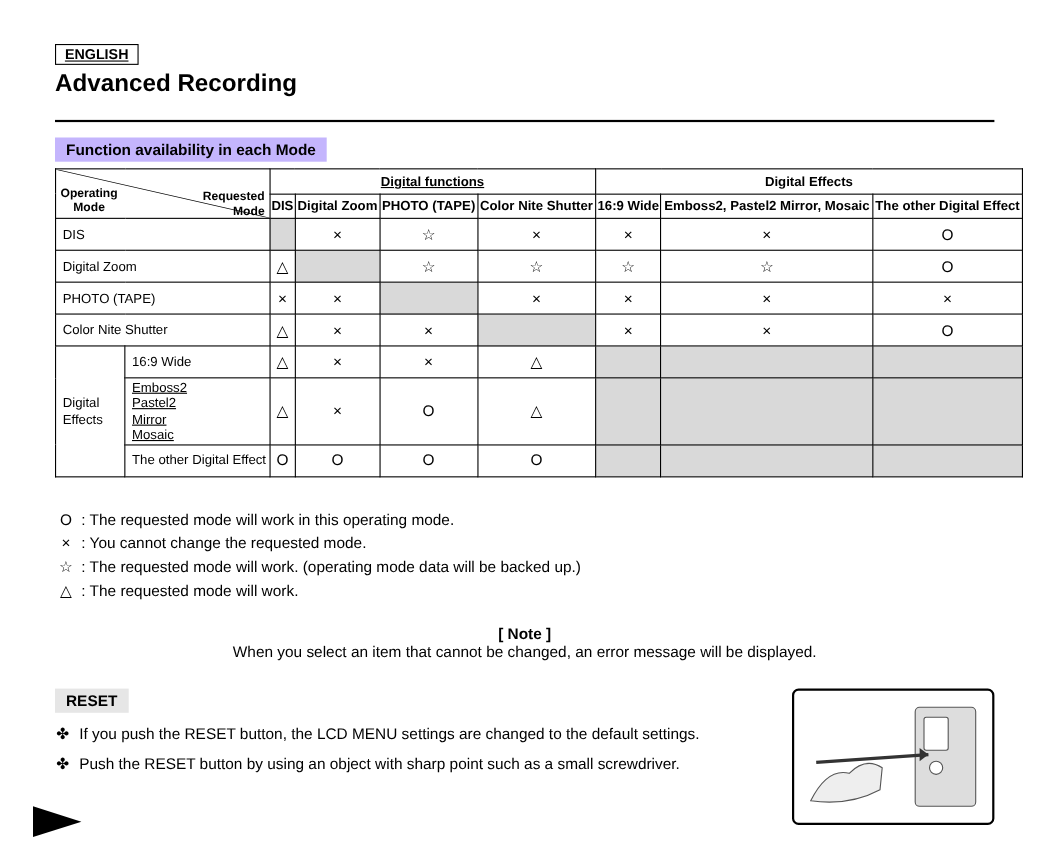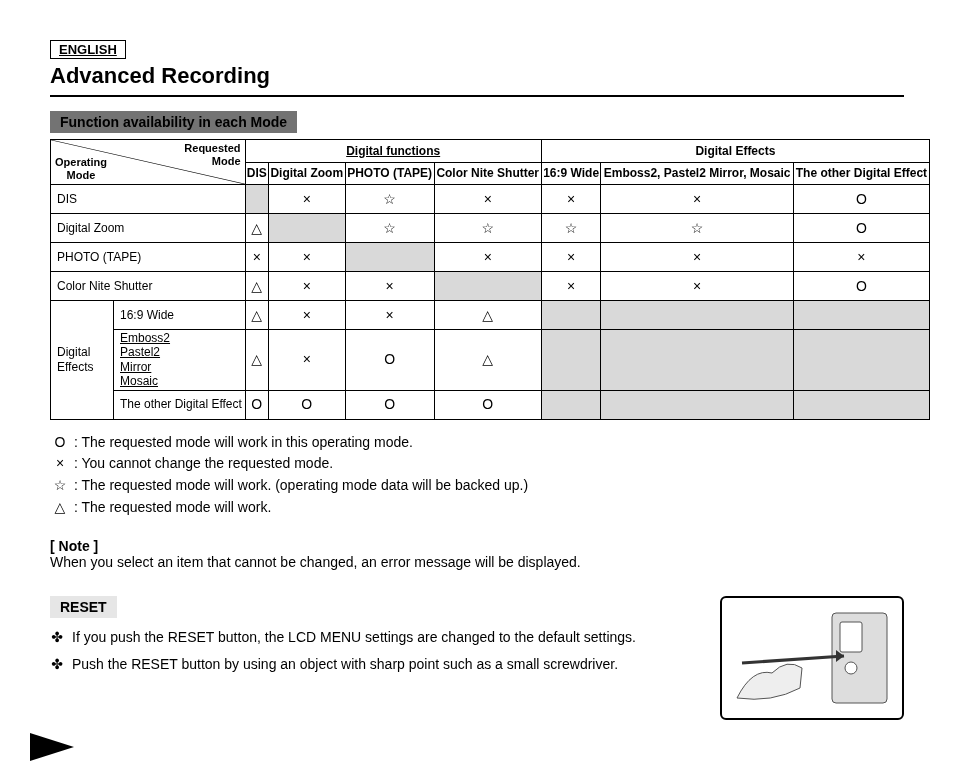--- a/index.html
+++ b/index.html
@@ -23,26 +23,26 @@
     padding: 1px 8px;
     font-weight: bold;
     font-size: 13px;
     margin-bottom: 4px;
     text-decoration: underline;
   }
   .title {
     font-size: 22px;
     font-weight: bold;
     border-bottom: 2px solid #000;
-    padding-bottom: 6px;
+    padding-bottom: 20px;
     margin-bottom: 14px;
   }
   .subheader {
     display: inline-block;
-    background: #737373;
+    background: #c4b5fd;
     font-weight: bold;
     font-size: 14px;
     padding: 3px 10px;
     margin-bottom: 6px;
   }
   table.compat {
     border-collapse: collapse;
     width: 880px;
     font-size: 12px;
   }
@@ -61,45 +61,46 @@
     width: 140px;
     text-align: left;
     font-size: 11px;
     font-weight: bold;
   }
   .diag-cell svg {
     position: absolute;
     top: 0; left: 0;
     width: 100%; height: 100%;
   }
-  .diag-top { position: absolute; top: 2px; right: 4px; text-align: right; }
+  .diag-top { position: absolute; top: 19px; right: 4px; text-align: right; }
   .diag-bot { position: absolute; bottom: 2px; left: 4px; margin-top: 33px; }
   .rowhead {
     text-align: left !important;
     padding-left: 6px;
     font-size: 12px;
   }
   .grey { background: #d9d9d9; }
   .tall { height: 80px; text-decoration: underline; }
   .midtall { height: 36px; }
   .symbol { font-size: 14px; }
   .legend {
-    margin-top: 12px;
+    margin-top: 28px;
     font-size: 14px;
     line-height: 1.55;
   }
   .legend .sym {
     display: inline-block;
     width: 20px;
     text-align: center;
     font-size: 14px;
   }
   .note-block {
     margin-top: 20px;
     font-size: 14px;
+    text-align: center;
   }
   .note-label { font-weight: bold; }
   .reset-row {
     margin-top: 26px;
     display: flex;
     gap: 28px;
     align-items: flex-start;
   }
   .reset-left { flex: 1; }
   .reset-header {

